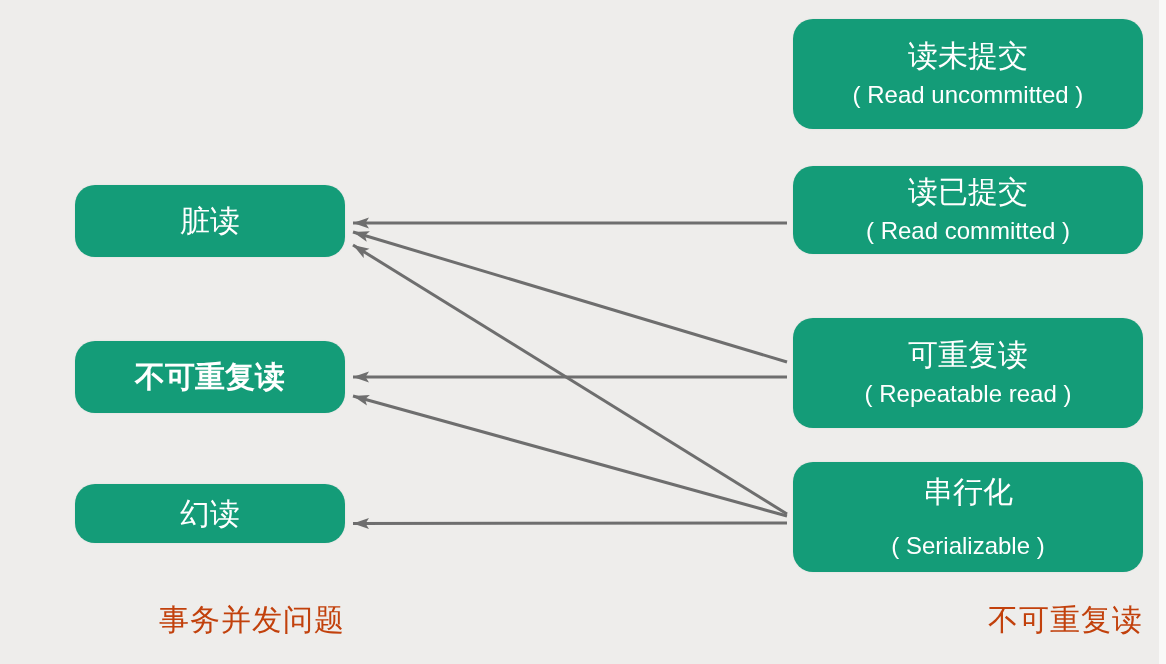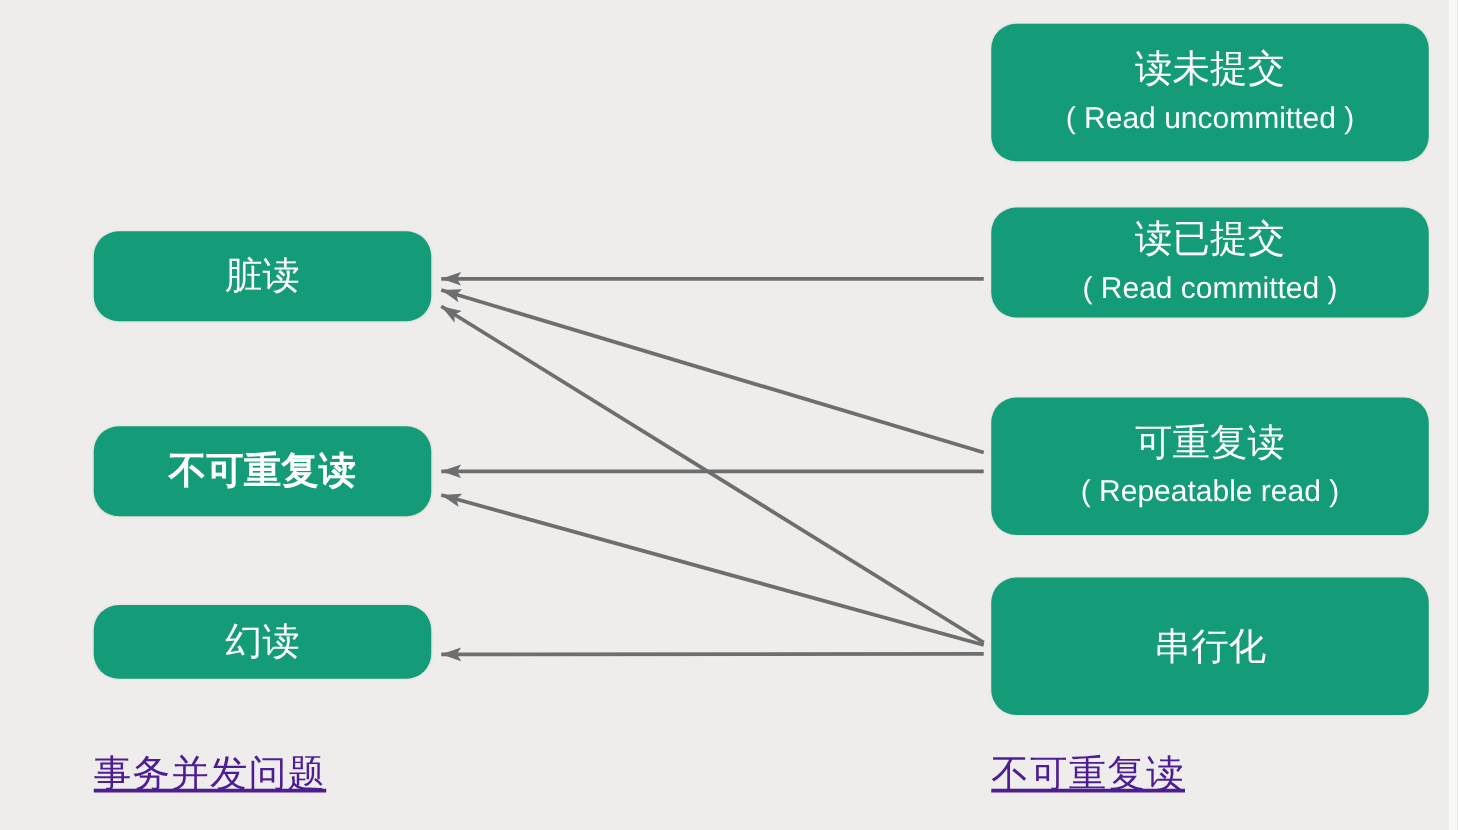--- a/index.html
+++ b/index.html
@@ -42,25 +42,24 @@
   .node[data-node-id="read-committed"]   { top: 166px; height: 88px; }
   .node[data-node-id="repeatable-read"]  { top: 318px; }
   .node[data-node-id="serializable"]     { top: 462px; gap: 15px; }
   .level .zh { font-size: 30px; line-height: 41px; }
   .level .en { font-size: 24px; line-height: 37px; }
   .caption {
     position: absolute;
     top: 602px;
     font-size: 30px;
     line-height: 36px;
-    color: #4c1d95;
+    color: #c2410c;
     font-weight: 500;
-    text-align: left;
+    text-align: right;
     letter-spacing: 1px;
-    text-decoration: underline;
   }
   .caption-problems { left: 75px;  width: 270px; }
   .caption-levels   { left: 793px; width: 350px; }
   #edges-svg {
     position: absolute;
     left: 0; top: 0;
     width: 1166px; height: 664px;
     pointer-events: none;
   }
   .edge-line { stroke: #6e6e6e; stroke-width: 3; fill: none; }
@@ -107,19 +106,20 @@
   <div class="node level" data-node-id="read-committed">
     <span class="zh">读已提交</span>
     <span class="en">( Read committed )</span>
   </div>
   <div class="node level" data-node-id="repeatable-read">
     <span class="zh">可重复读</span>
     <span class="en">( Repeatable read )</span>
   </div>
   <div class="node level" data-node-id="serializable">
     <span class="zh">串行化</span>
+    <span class="en">( Serializable )</span>
   </div>
 
   <div class="caption caption-problems">事务并发问题</div>
   <div class="caption caption-levels">不可重复读</div>
 
   <div class="right-strip"></div>
 </div>
 
 </body></html>

